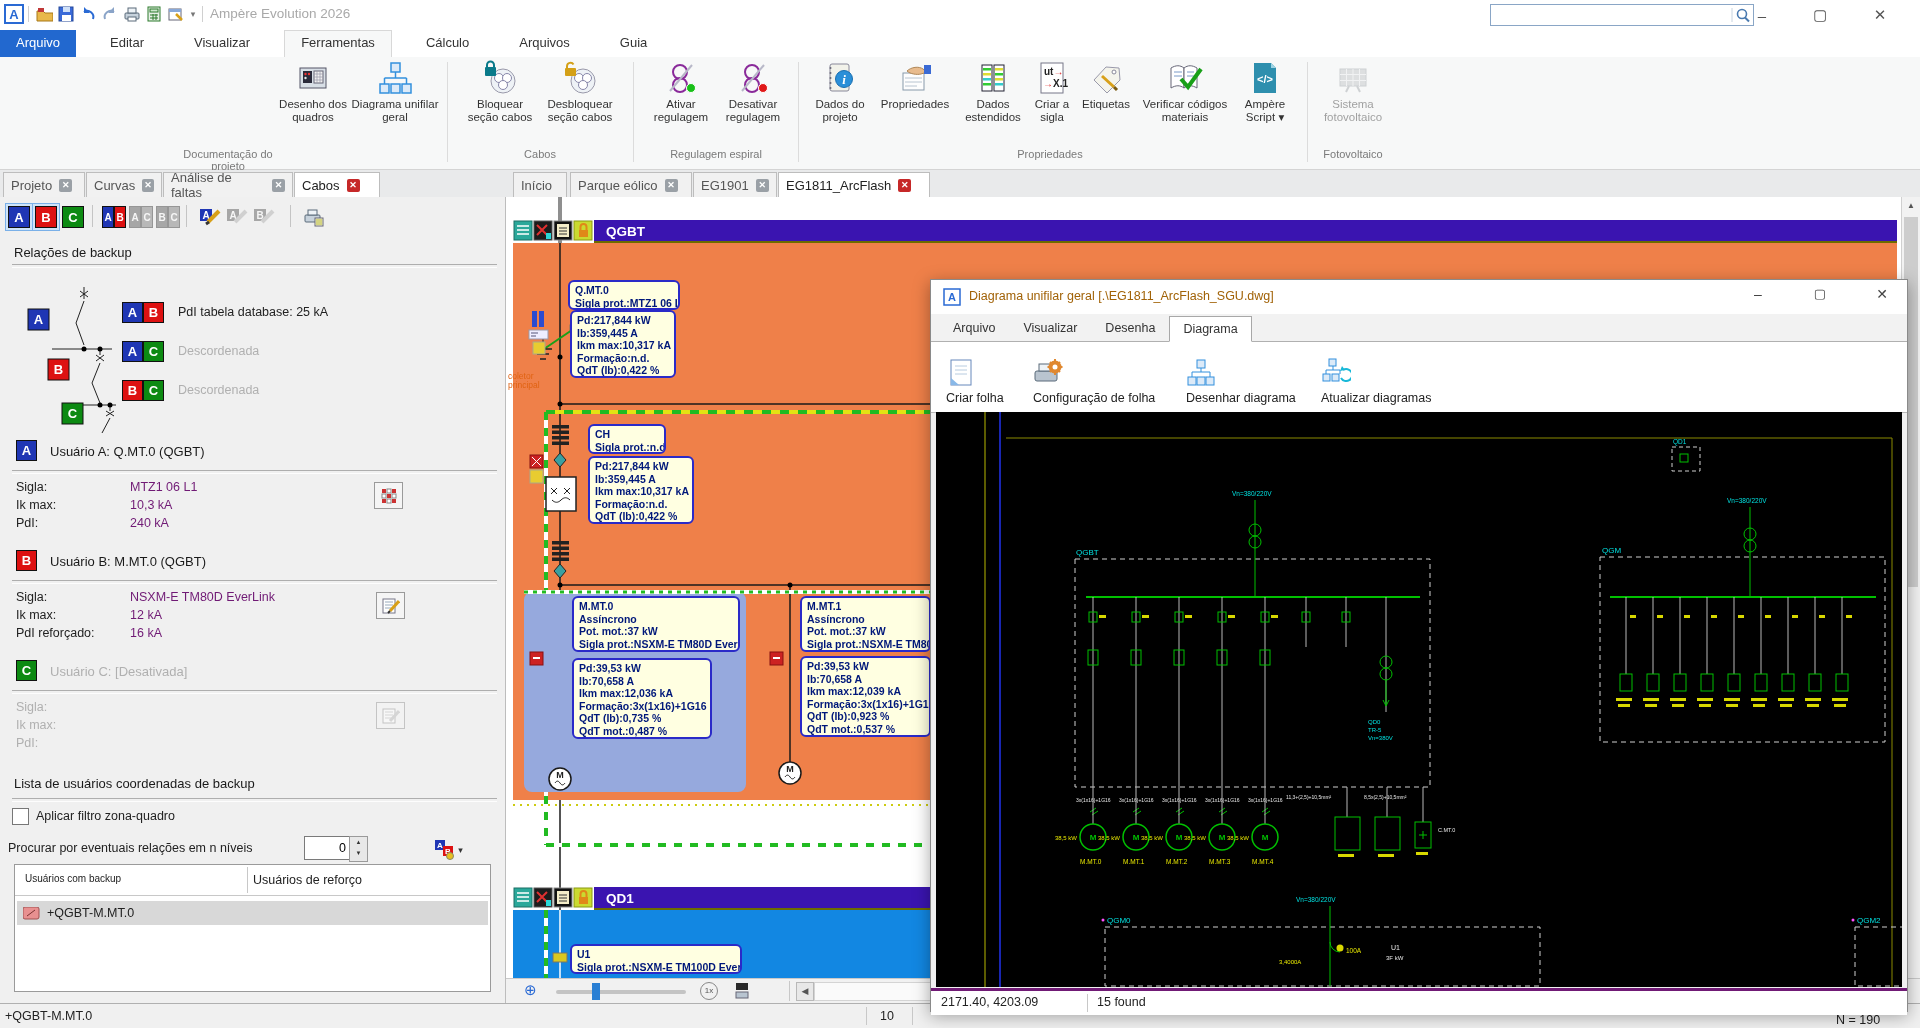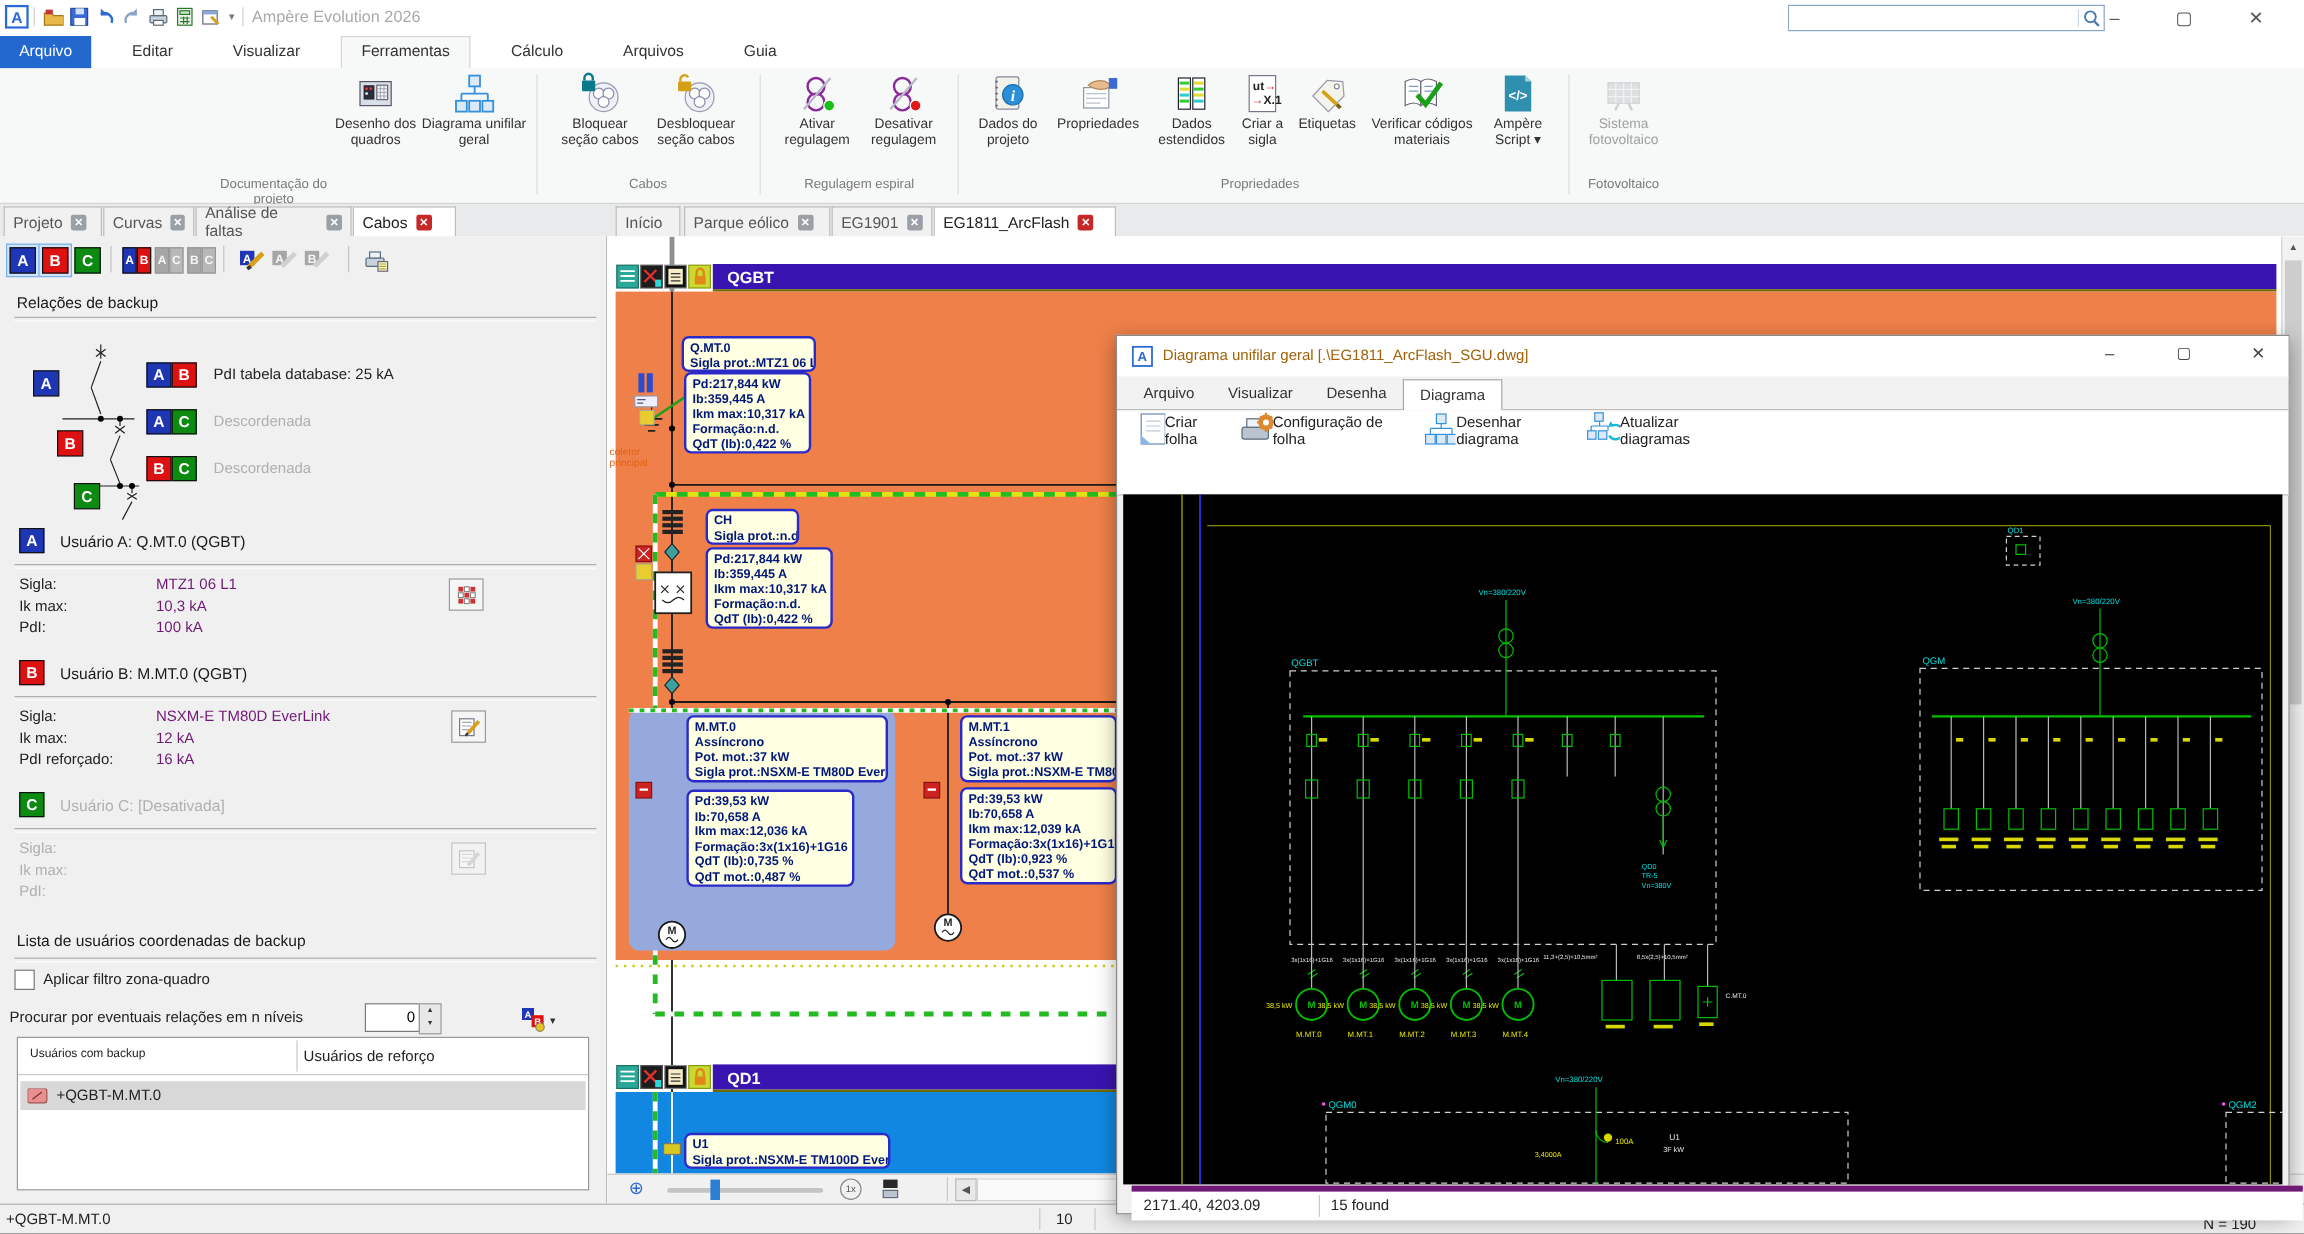--- a/index.html
+++ b/index.html
@@ -54,23 +54,23 @@
   .tip{position:absolute;background:#ffffe1;border:2px solid #2a2ac8;border-radius:6px;padding:2px 5px;
        font-size:10.5px;font-weight:700;color:#00187a;line-height:12.5px;white-space:nowrap;overflow:hidden;box-sizing:border-box}
   
   #fw{position:absolute;left:930px;top:279px;width:978px;height:733px;background:#f0f0f0;border:1px solid #8a8a8a;
       box-shadow:0 4px 16px rgba(0,0,0,.35);box-sizing:border-box}
   #fw-titlebar{position:absolute;left:0;top:0;width:100%;height:34px;background:#fff;border-bottom:1px solid #e2e2e2}
   #fw-tabs{position:absolute;left:0;top:34px;width:100%;height:28px;background:#f2f2f2;border-bottom:1px solid #b0b0b0;display:flex;align-items:flex-end;padding-left:8px;box-sizing:border-box}
   .fwtab{padding:5px 13px;font-size:12.5px;color:#333;border:1px solid transparent}
   .fwtab.on{background:#fff;border:1px solid #a8a8a8;border-bottom:1px solid #fff;margin-bottom:-1px}
   #fw-toolbar{position:absolute;left:0;top:62px;width:100%;height:70px;background:#fff;border-bottom:1px solid #b8b8b8}
-  .fwtool{position:absolute;top:0;display:flex;flex-direction:row;align-items:center}
+  .fwtool{position:absolute;top:16px;display:flex;flex-direction:column;}
   .fwtool .lbl{font-size:12.5px;color:#222;margin-top:3px}
-  #fw-status{position:absolute;left:12px;top:708px;width:100%;height:24px;background:#fff;border-top:5px solid #701a75;font-size:12.5px;color:#222}
+  #fw-status{position:absolute;left:0;top:708px;width:100%;height:24px;background:#fff;border-top:3px solid #701a75;font-size:12.5px;color:#222}
   
   #statusbar{position:absolute;left:0;top:1003px;width:1920px;height:25px;background:#f0f0f0;border-top:1px solid #b0b0b0;box-sizing:border-box;font-size:12.5px;color:#222}
   .sdiv{position:absolute;top:3px;width:1px;height:18px;background:#c8c8c8}
   
   #vscroll{position:absolute;left:1395px;top:0;width:19px;height:781px;background:#f2f2f2;border-left:1px solid #d0d0d0;box-sizing:border-box}
   #canvfoot{position:absolute;left:0;top:781px;width:1414px;height:25px;background:#f1f1f1;border-top:1px solid #c9c9c9;box-sizing:border-box}
 </style>
 </head>
 <body>
 
@@ -457,21 +457,21 @@
 
     <div class="bdg bA" style="left:16px;top:243px">A</div>
     <div class="sect" style="left:50px;top:247px">Usuário A: Q.MT.0 (QGBT)</div>
     <div class="groove" style="left:12px;top:273px;width:485px"></div>
     <div class="abs" style="left:0;top:279px;width:506px;height:52px;overflow:hidden">
       <div class="flabel" style="left:16px;top:4px">Sigla:</div>
         <div class="fvalue" style="left:130px;top:4px">MTZ1 06 L1</div>
       <div class="flabel" style="left:16px;top:22px">Ik max:</div>
         <div class="fvalue" style="left:130px;top:22px">10,3 kA</div>
       <div class="flabel" style="left:16px;top:40px">PdI:</div>
-        <div class="fvalue" style="left:130px;top:40px">100 kA</div>
+        <div class="fvalue" style="left:130px;top:40px">240 kA</div>
     </div>
     <div class="pbtn" style="left:374px;top:285px">
       <svg width="16" height="16">
           <rect x="1" y="1" width="4" height="4" fill="#c33"></rect>
           <rect x="6" y="1" width="4" height="4" fill="#fff" stroke="#888"></rect>
           <rect x="11" y="1" width="4" height="4" fill="#c33"></rect>
           <rect x="1" y="6" width="4" height="4" fill="#fff" stroke="#888"></rect>
           <rect x="6" y="6" width="4" height="4" fill="#c33"></rect>
           <rect x="11" y="6" width="4" height="4" fill="#fff" stroke="#888"></rect>
           <rect x="1" y="11" width="4" height="4" fill="#c33"></rect>

